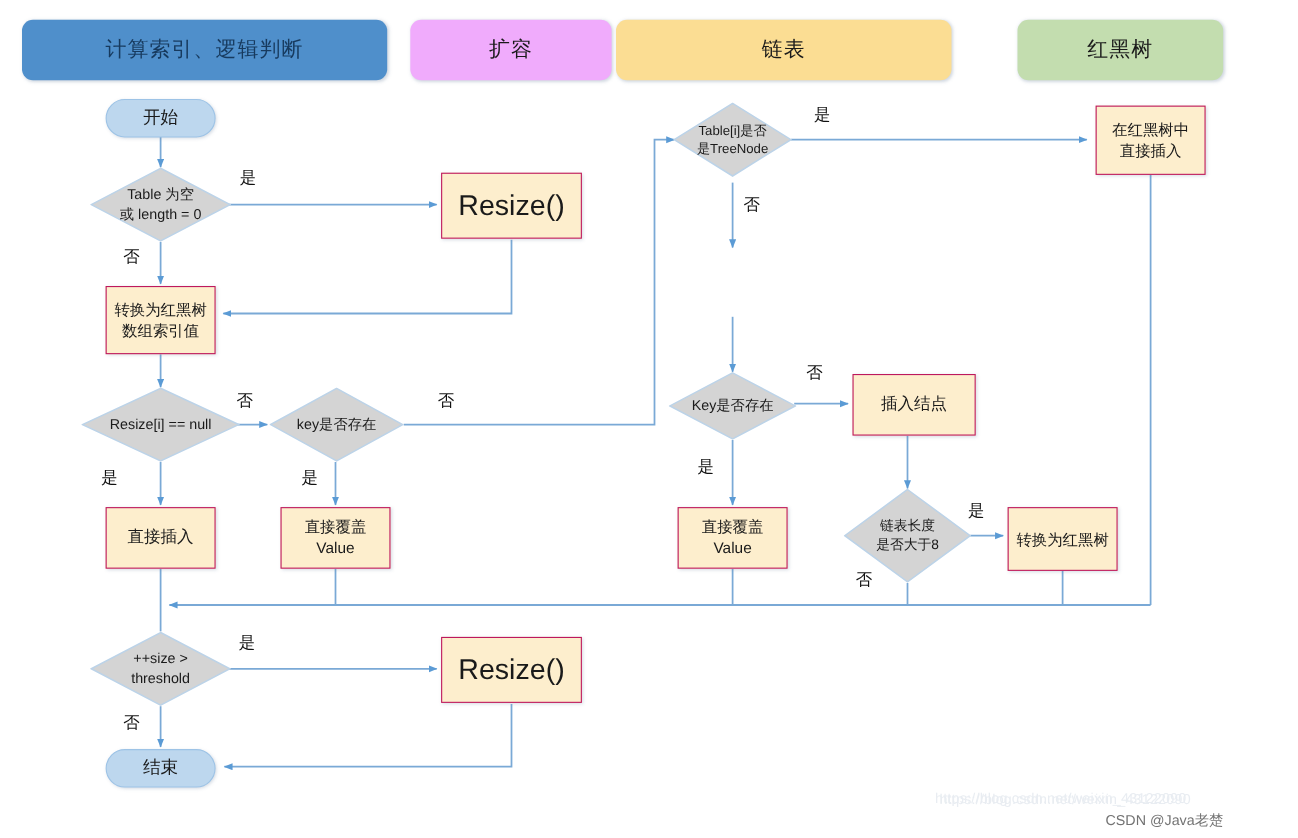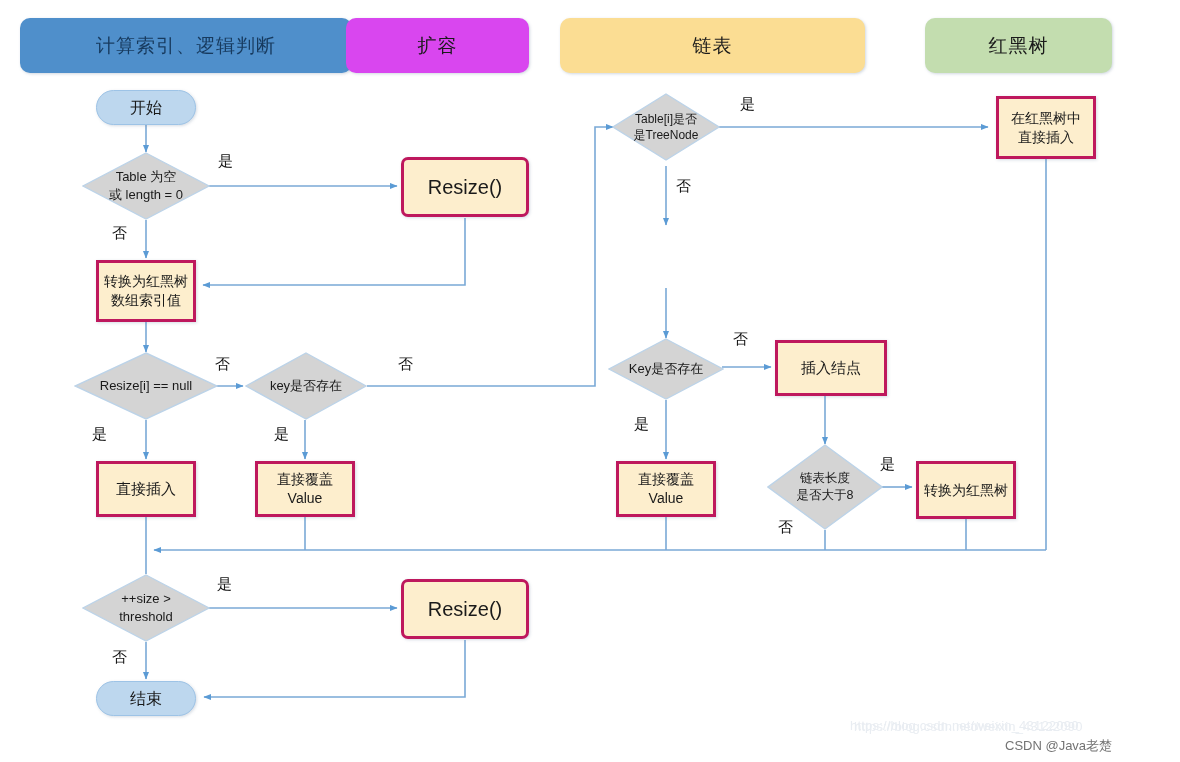--- a/index.html
+++ b/index.html
@@ -46,25 +46,25 @@
     background: #bdd7ee;
     border: 1px solid #9dc3e6;
     border-radius: 26px;
     font-size: 16px;
     box-shadow: 1px 1px 3px rgba(120,140,165,0.30);
   }
 
   
   .process {
     background: #fdeecd;
-    border: 3px solid #be185d;
+    border: 1px solid #be185d;
     font-size: 14px;
     box-shadow: 1px 1px 3px rgba(120,140,165,0.30);
   }
-  .process.big { font-size: 20px; border-radius: 7px; }
+  .process.big { font-size: 26px; }
 
   
   .decision {
     background: transparent;
     border: none;
     font-size: 13px;
     justify-content: center;
   }
   .decision .dshape {
     position: absolute;
@@ -171,21 +171,21 @@
       <path d="M666,517 L666,550"></path>
       <path d="M825,530 L825,550"></path>
       <path d="M966,519 L966,550"></path>
       <path d="M1046,159 L1046,550"></path>
     </g>
   </svg>
 
   <div class="node banner" style="left:20px; top:18px; width:332px; height:55px; background:#4f8fcb;">
     <span style="color:#173a5e;">计算索引、逻辑判断</span>
   </div>
-  <div class="node banner" style="left:346px; top:18px; width:183px; height:55px; background:#d946ef;">
+  <div class="node banner" style="left:373px; top:18px; width:183px; height:55px; background:#f0abfc;">
     <span>扩容</span>
   </div>
   <div class="node banner" style="left:560px; top:18px; width:305px; height:55px; background:#fbdd93;">
     <span>链表</span>
   </div>
   <div class="node banner" style="left:917px; top:18px; width:187px; height:55px; background:#c3ddaf;margin-left:8px;">
     <span>红黑树</span>
   </div>
 
   <div class="node terminator" style="left:96px; top:90px; width:100px; height:35px;">

